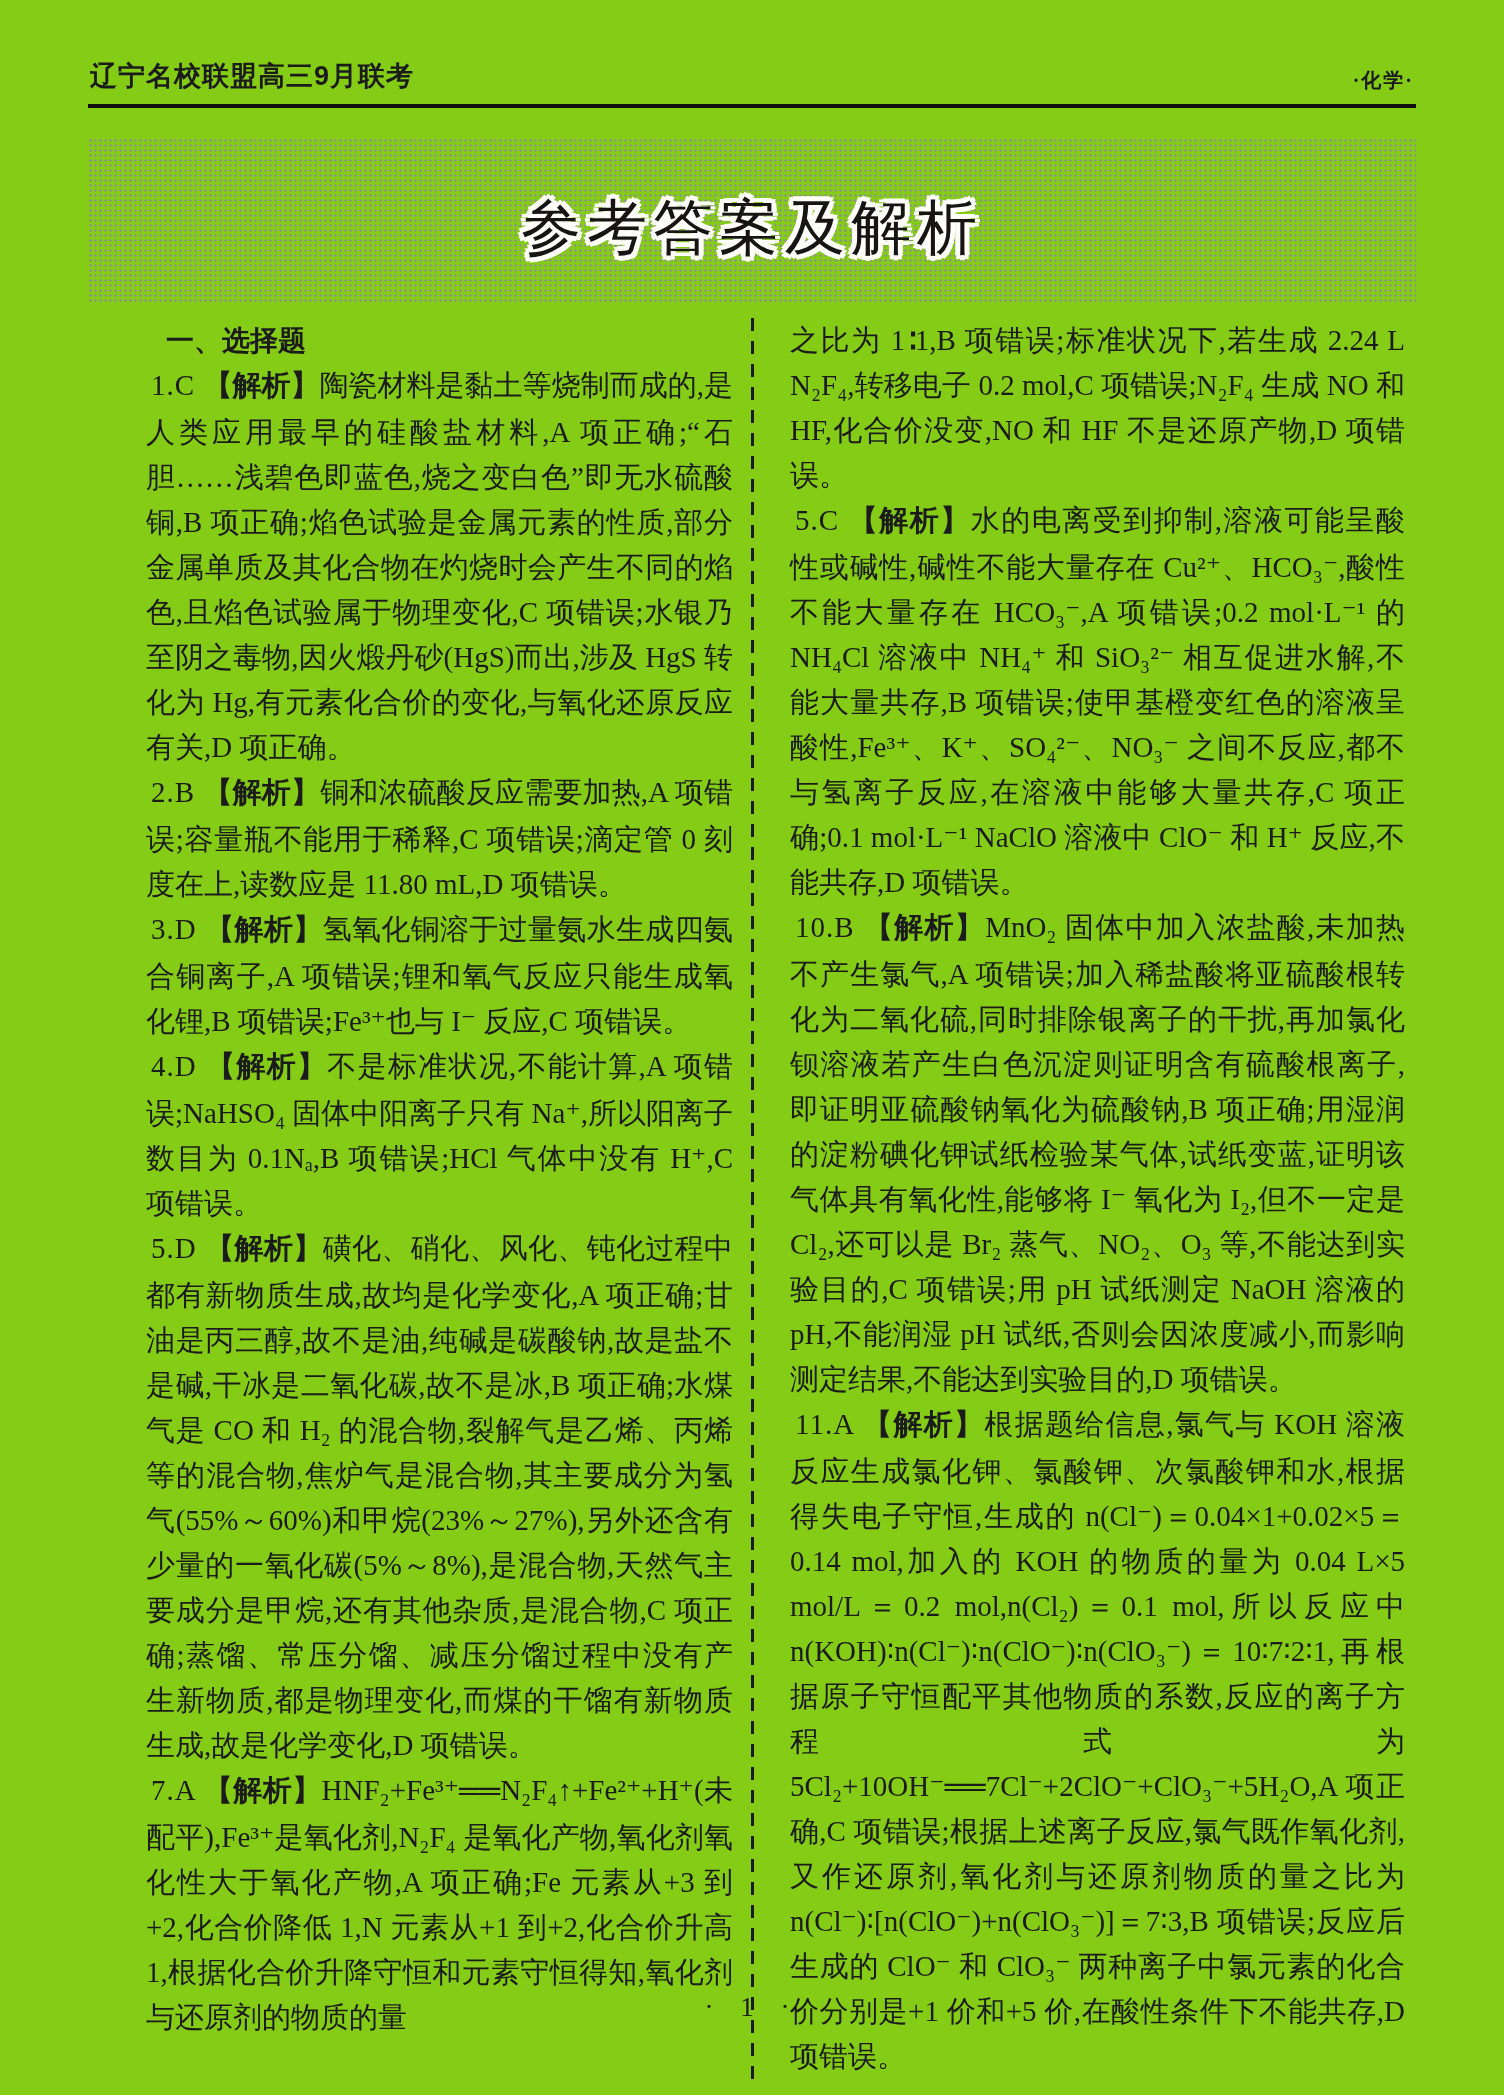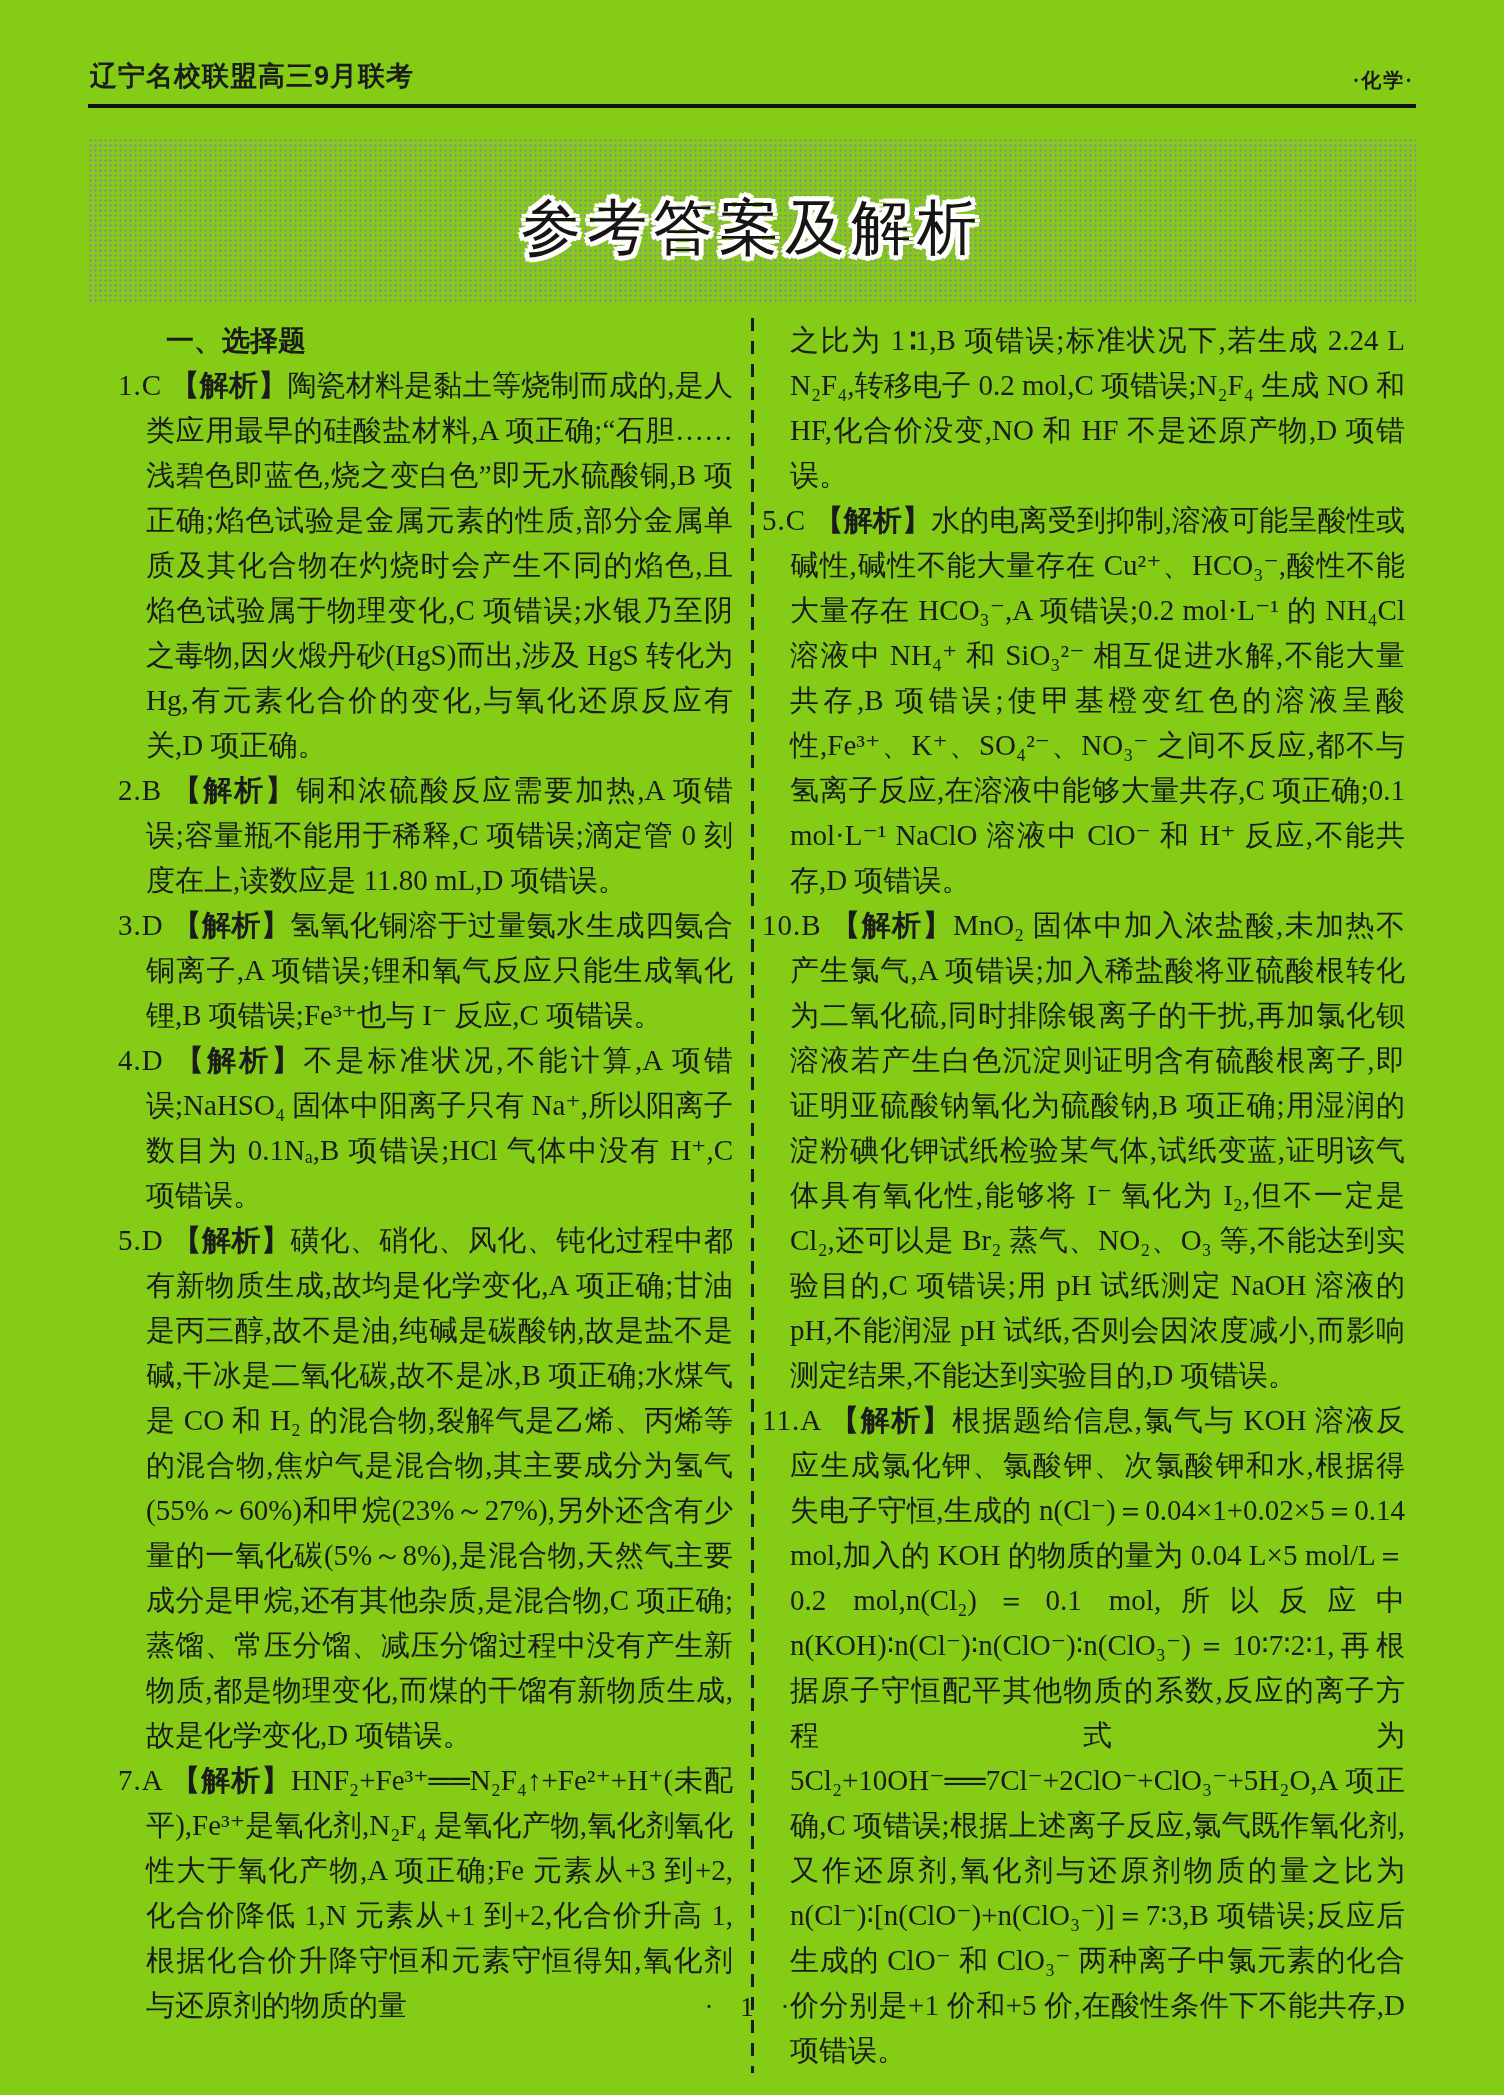--- a/index.html
+++ b/index.html
@@ -57,23 +57,23 @@
   .section-title{
     font-family:"Liberation Sans","DejaVu Sans",sans-serif;
     font-weight:bold;font-size:28px;line-height:45px;margin-left:48px;
   }
   .item{
     font-size:29px;line-height:45px;
     text-align:justify;
     padding-left:28px;text-indent:-28px;
   }
   .item.cont{text-indent:0;}
-  .item .num{letter-spacing:1px;}
+  .item .num{letter-spacing:1px;margin-left:33px;}
   .item .label{
-    font-family:Liberation Serif, serif;
+    font-family:Liberation Mono, monospace;
     font-weight:bold;
   }
   
   .footer{
     position:absolute;left:0;right:0;bottom:72px;
     text-align:center;
     font-size:27px;letter-spacing:10px;
     color:#1b1b1b;
   }
 </style>

